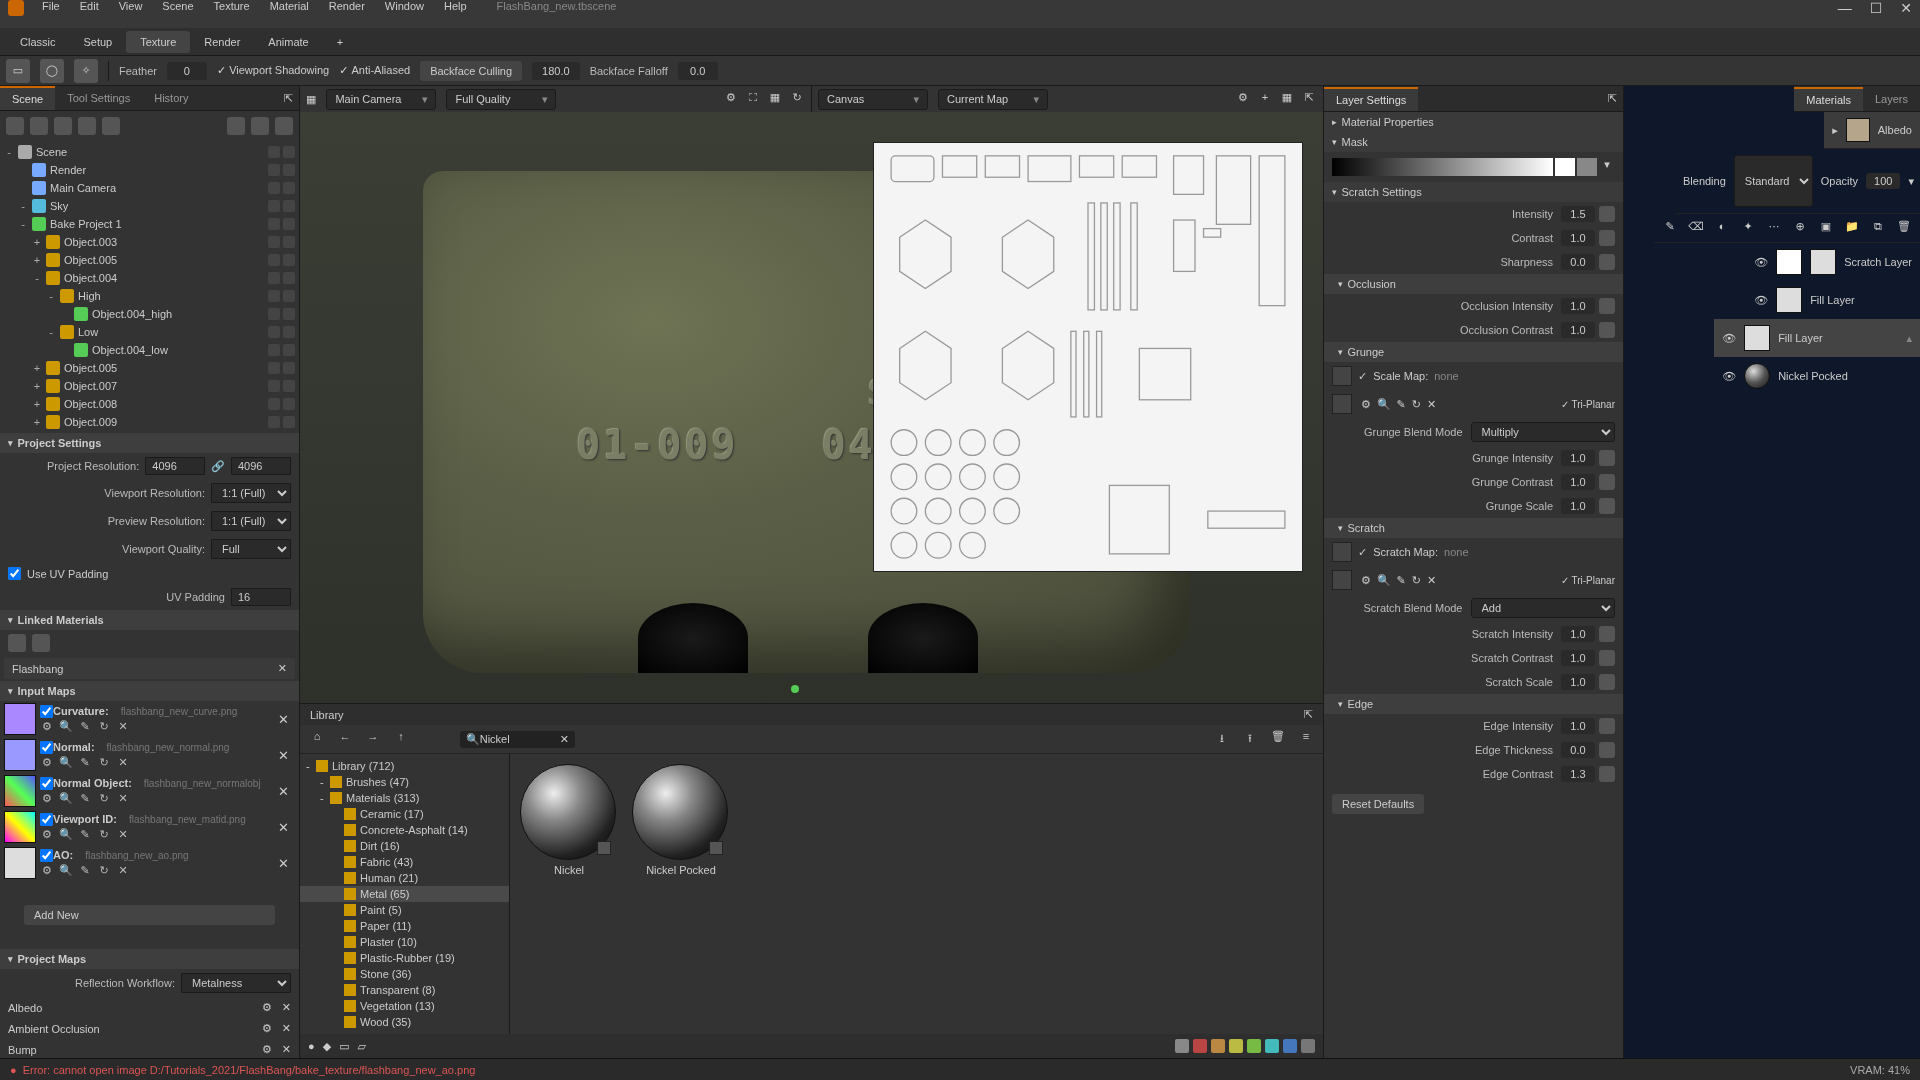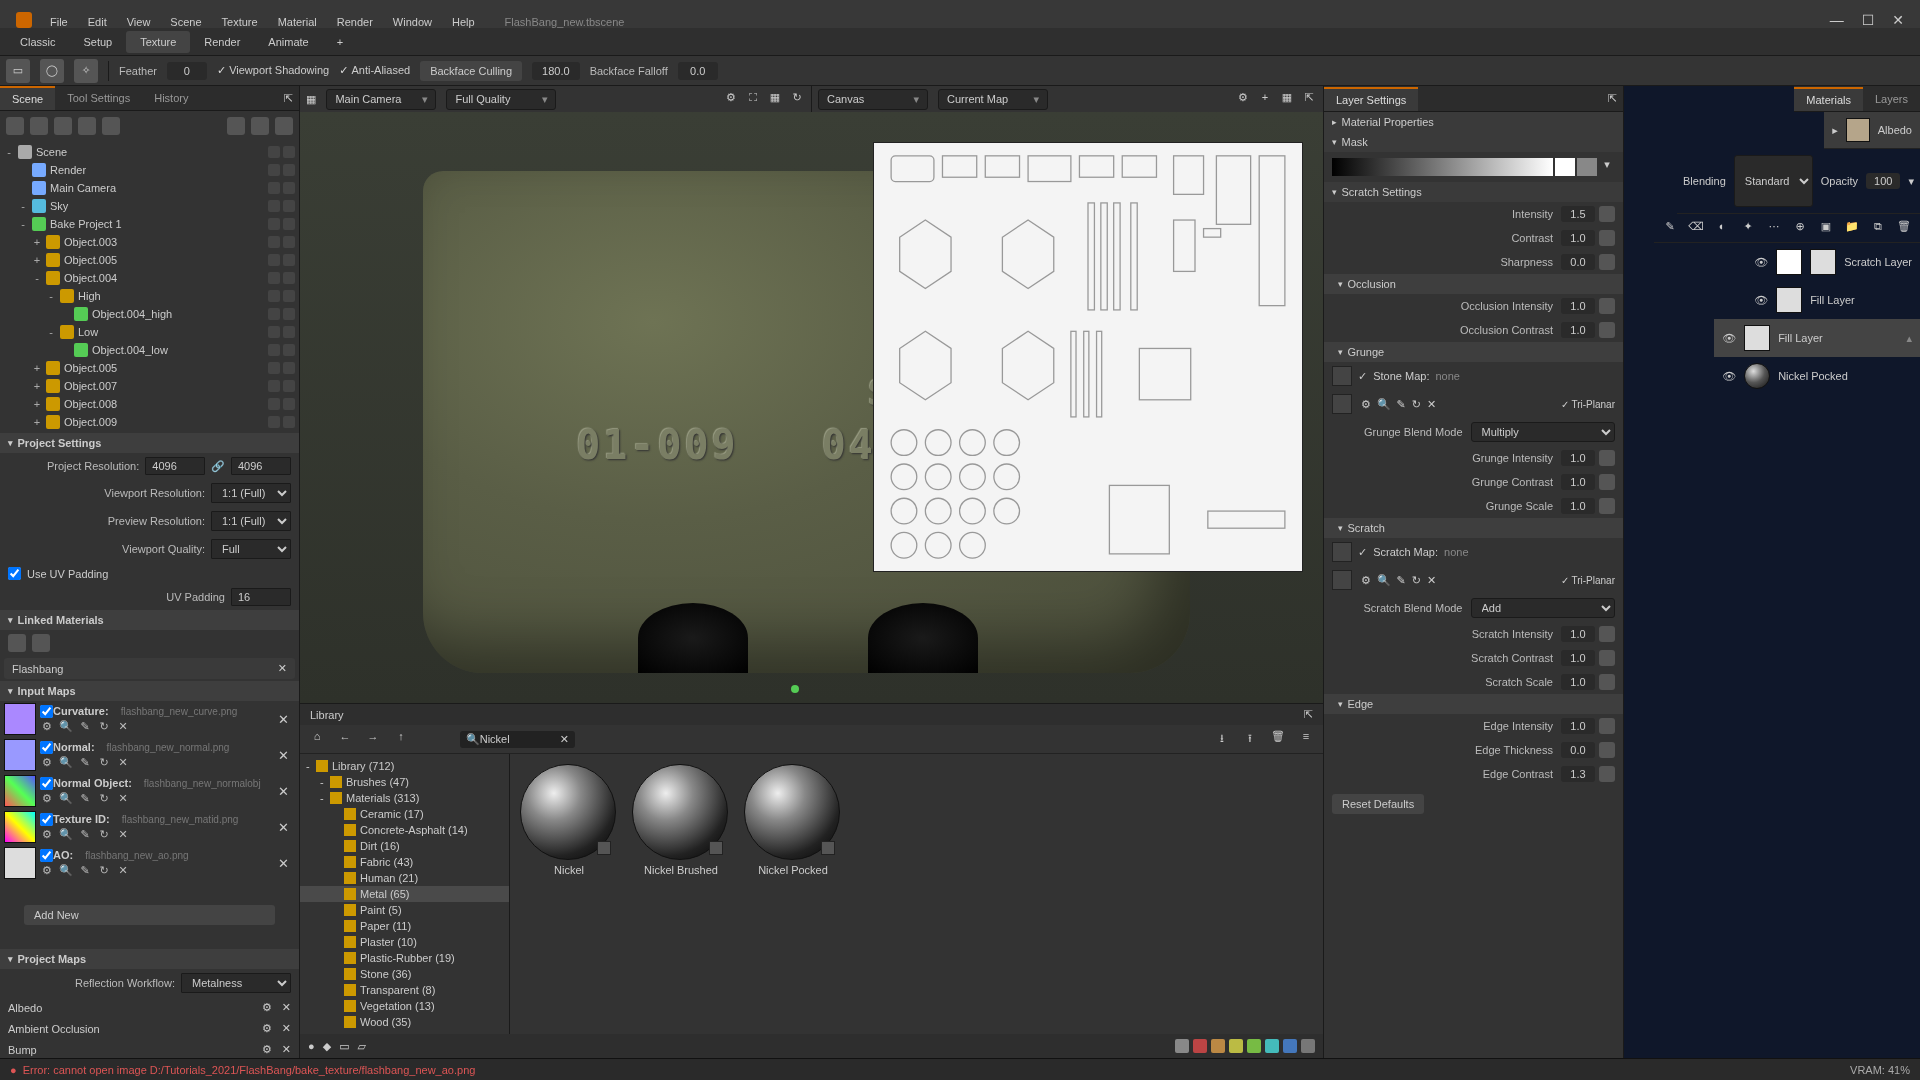--- a/index.html
+++ b/index.html
@@ -1,17 +1,17 @@
 <!DOCTYPE html>
 <html><head>
 <meta charset="utf-8">
 <style>
 * { margin:0; padding:0; box-sizing:border-box; font-family:sans-serif; font-size:11px; color:#ccc; user-select:none; }
 body { background:#2a2a2a; width:1920px; height:1080px; overflow:hidden; }
-.titlebar { height:28px; background:#383838; display:flex; align-items:flex-end; padding:0 16px; }
+.titlebar { height:28px; background:#383838; display:flex; align-items:flex-start; padding:0 8px; }
 .titlebar .logo { width:16px; height:16px; background:#c60; border-radius:3px; margin-right:8px; }
 .titlebar .menu-item { padding:4px 10px; cursor:pointer; }
 .titlebar .fname { color:#888; margin-left:20px; }
 .titlebar .win-controls { margin-left:auto; display:flex; gap:18px; }
 .titlebar .win-controls span { cursor:pointer; font-size:14px; }
 .modebar { height:28px; background:#2f2f2f; display:flex; align-items:center; padding:0 6px; border-bottom:1px solid #1a1a1a; }
 .modebar .mode { padding:5px 14px; cursor:pointer; }
 .modebar .mode.active { background:#444; border-radius:3px; }
 .toolbar { height:30px; background:#343434; display:flex; align-items:center; padding:0 6px; gap:10px; border-bottom:1px solid #1a1a1a; }
 .tool-icon { width:24px; height:24px; background:#555; border-radius:3px; cursor:pointer; display:flex; align-items:center; justify-content:center; }
@@ -478,21 +478,21 @@
               <span>✕</span>
             </div>
           </div>
   <span class="x">✕</span>
         </div>
         <div class="input-map-row">
           <div class="thumb" style="background:linear-gradient(45deg,#f0f,#ff0,#0ff)"></div>
   <div class="info">
             <div class="top">
               <input type="checkbox" checked="" style=""> 
-              <span class="nm">Texture ID:</span>
+              <span class="nm">Viewport ID:</span>
               <span class="fn">flashbang_new_matid.png</span>
             </div>
   <div class="icons">
               <span>⚙</span>
               <span>🔍</span>
               <span>✎</span>
               <span>↻</span>
               <span>✕</span>
             </div>
           </div>
@@ -762,26 +762,20 @@
             <div class="lib-item">
               <div class="sphere">
                 <div class="chk"></div>
               </div>
               <div class="nm">Nickel</div>
             </div>
             <div class="lib-item">
               <div class="sphere">
                 <div class="chk"></div>
               </div>
-              <div class="nm">Nickel Brushed</div>
-            </div>
-            <div class="lib-item">
-              <div class="sphere">
-                <div class="chk"></div>
-              </div>
               <div class="nm">Nickel Pocked</div>
             </div>
           </div>
       </div>
       <div class="lib-footer">
         <span>●</span>
         <span>◆</span>
         <span>▭</span>
         <span>▱</span>
         <div class="swatches" id="swatches">
@@ -839,21 +833,21 @@
         <div class="srow">
           <span class="sl">Occlusion Contrast</span>
           <span class="val">1.0</span>
           <span class="toggle"></span>
         </div>
       </div>
     <div class="sect open sub">Grunge</div>
     <div class="map-row">
       <div class="mthumb"></div>
       <span>✓</span>
-        <span>Stone Map:</span>
+        <span>Scale Map:</span>
       <span style="color:#888">none</span>
     </div>
     <div class="map-row">
       <div class="mthumb"></div>
       <div class="micons"><span>⚙</span><span>🔍</span><span>✎</span><span>↻</span><span>✕</span></div>
       <span class="tri">Tri-Planar</span>
     </div>
     <div class="srow">
       <span class="sl">Grunge Blend Mode</span>
       <select><option>Multiply</option></select>

